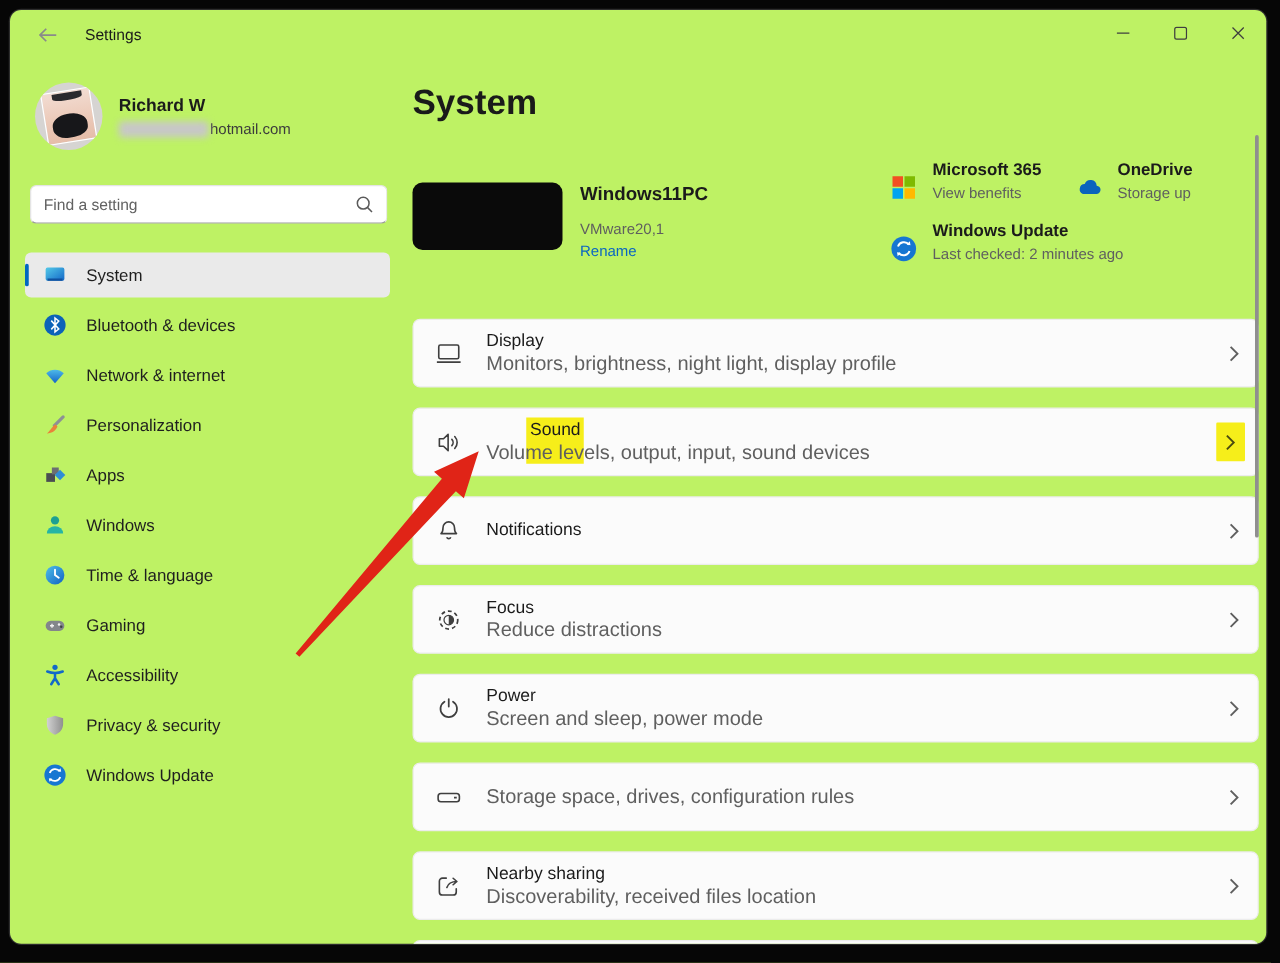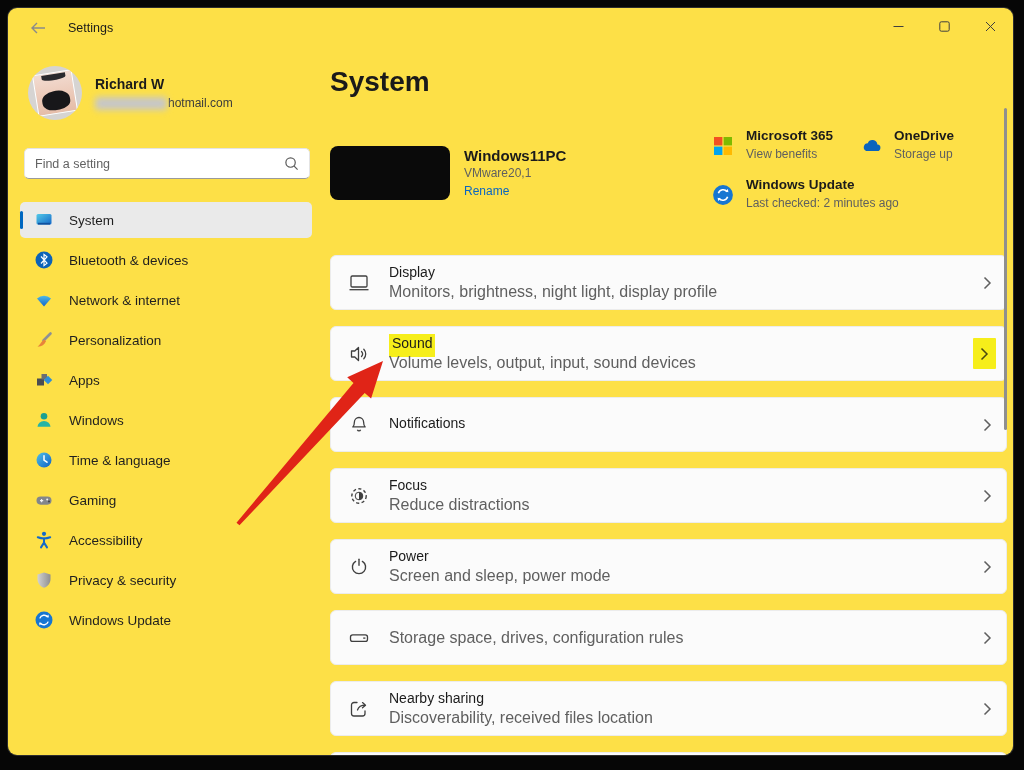--- a/index.html
+++ b/index.html
@@ -1,20 +1,20 @@
 <!DOCTYPE html>
 <html><head>
 <meta charset="utf-8">
 <style>
   * { margin:0; padding:0; box-sizing:border-box; }
   html,body { width:1024px; height:770px; background:#060606; font-family:"Liberation Sans", sans-serif; overflow:hidden; }
   .stage { position:relative; width:1024px; height:770px; background:#060606; }
 
   .window { position:absolute; left:8px; top:8px; width:1005px; height:747px;
-    background:#fde047; border-radius:9px; overflow:hidden; box-shadow:0 0 0 1px #2d2d2d; }
+    background:#bef264; border-radius:9px; overflow:hidden; box-shadow:0 0 0 1px #2d2d2d; }
 
   
   .titlebar { position:absolute; left:0; top:0; right:0; height:40px; }
   .back-btn { position:absolute; left:14px; top:8px; width:32px; height:24px; display:flex; align-items:center; justify-content:center; color:#8a8a8a; font-size:16px; border-radius:4px; }
   .app-title { position:absolute; left:60px; top:13px; font-size:12.5px; color:#1b1b1b; }
   .win-controls { position:absolute; right:0; top:0; display:flex; }
   .win-btn { width:46px; height:36px; display:flex; align-items:center; justify-content:center; color:#3f3f3f; font-size:13px; }
 
   
   .sidebar { position:absolute; left:0; top:40px; width:310px; bottom:0; }
@@ -41,39 +41,39 @@
   .nav-icon { width:20px; height:20px; flex:0 0 auto; display:flex; align-items:center; justify-content:center; }
   .nav-label { margin-left:15px; font-size:13.5px; color:#1f1f1f; }
 
   
   .main { position:absolute; left:310px; top:40px; right:0; bottom:0; }
   .page-title { position:absolute; left:12px; top:18px; font-size:28px; font-weight:bold; color:#1a1a1a; }
 
   .device-row { position:absolute; left:12px; top:98px; display:flex; }
   .device-thumb { width:120px; height:54px; background:#0a0a0a; border-radius:8px; flex:0 0 auto; }
   .device-info { margin-left:14px; padding-top:1px; }
-  .device-name { font-size:15px; font-weight:bold; color:#1b1b1b; margin-bottom:2px; }
+  .device-name { font-size:15px; font-weight:bold; color:#1b1b1b; margin-bottom:12px; }
   .device-model { font-size:12px; color:#5f5f5f; margin-bottom:4px; }
   .rename-link { font-size:12px; color:#0a66c2; }
 
   .status-area { position:absolute; left:394px; top:80px; width:305px; }
   .status-grid { display:grid; grid-template-columns:148px auto; row-gap:16px; }
-  .tile { display:flex; align-items:center; }
+  .tile { display:flex; align-items:flex-end; }
   .tile-icon { width:22px; height:22px; margin-right:12px; margin-top:2px; flex:0 0 auto; display:flex; align-items:center; justify-content:center; }
   .tile-title { font-size:13.5px; font-weight:bold; color:#1b1b1b; margin-bottom:4px; }
   .tile-sub { font-size:12px; color:#5f5f5f; white-space:nowrap; }
   .tile-wu { grid-column:1 / span 2; }
 
   .cards { position:absolute; left:12px; right:6px; top:207px; }
   .card { height:55px; margin-bottom:16px; background:#fbfbfb; border:1px solid #ececec; border-radius:6px; display:flex; align-items:center; padding:0 14px 0 16px; }
   .card-icon { width:24px; height:24px; margin-right:18px; flex:0 0 auto; }
   .card-title { font-size:14px; color:#1b1b1b; margin-bottom:3px; }
   .card-sub { font-size:16px; color:#5f5f5f; }
   .card-chevron { margin-left:auto; display:flex; align-items:center; }
-  .hl-text { background:#f6ee1a; padding:1px 3px 6px 3px; }
+  .hl-text { background:#f6ee1a; padding:1px 3px 20px 3px;margin-left:32px; }
   .hl-chip { background:#f6ee1a; padding:9px 7px 8px 7px; margin-right:-4px; border-radius:1px; }
   .card.partial { height:12px; margin-bottom:0; border-radius:6px 6px 0 0; border-bottom:none; }
 
   .scroll-thumb { position:absolute; right:6px; top:100px; width:3px; height:322px; background:#8f8f8f; border-radius:2px; z-index:30; }
 
   .arrow-layer { position:absolute; left:0; top:0; width:1005px; height:747px; z-index:40; pointer-events:none; }
 </style>
 </head>
 <body>
 

